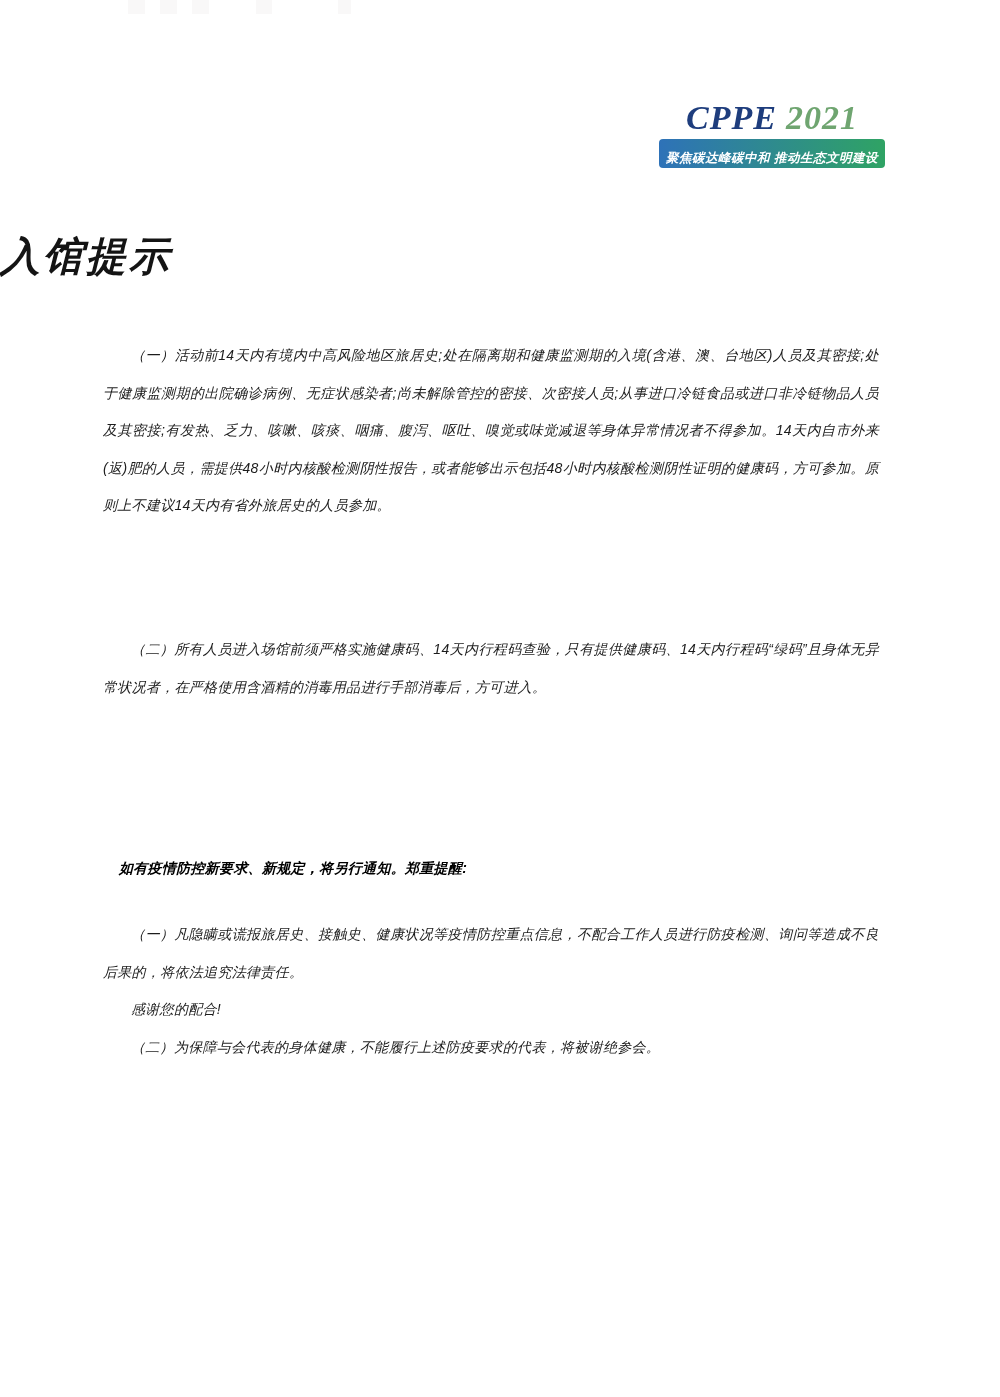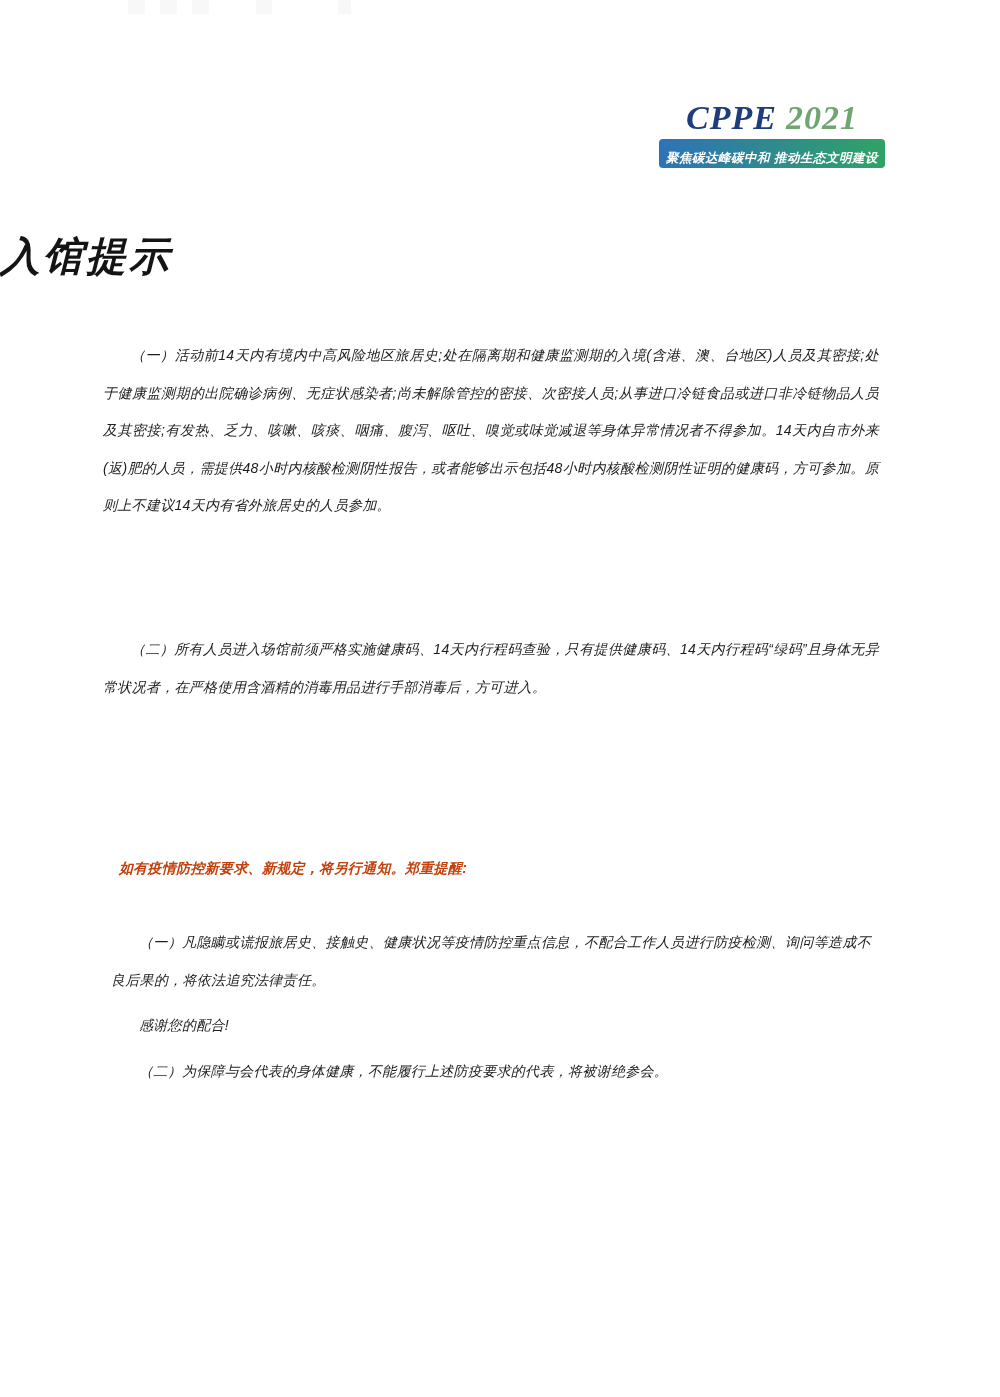--- a/index.html
+++ b/index.html
@@ -89,25 +89,25 @@
   }
   .para { text-indent: 2em; }
   .p1 { top: 337px; }
   .p2 { top: 619px; margin-top: 12px; }
   .reminder {
     top: 850px;
     padding-left: 16px;
     width: 760px;
     font-weight: 900;
     text-align: left;
-    color: #c2410c;
+    color: #000000;
   }
   .group { top: 916px; }
   .group p {
-    margin: 8px;
+    margin: 0;
     text-indent: 2em;
   }
 
   .pagenum {
     position: absolute;
     top: 1298px;
     left: 876px;
     font-size: 18px;
     line-height: 22px;
     color: #ec4899;

